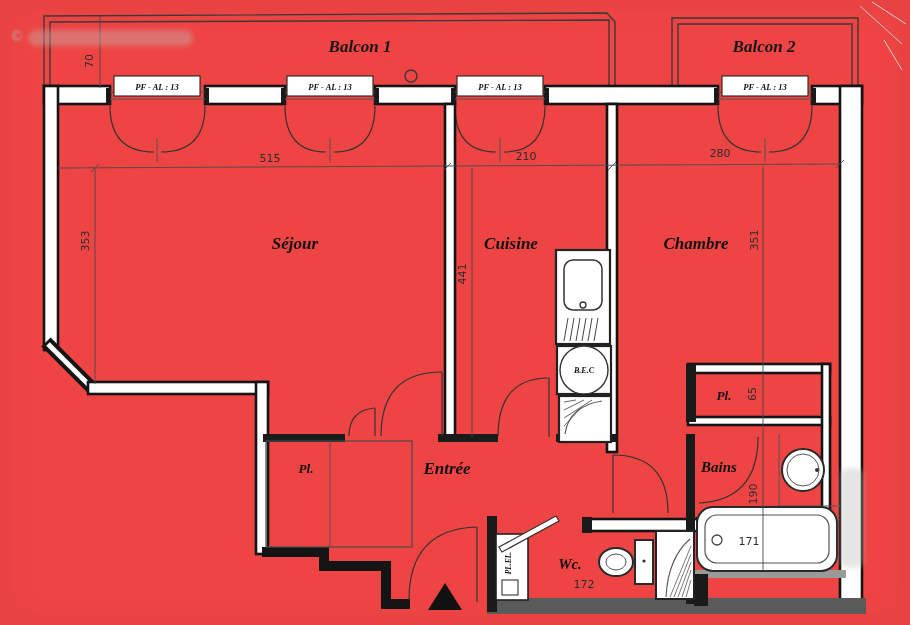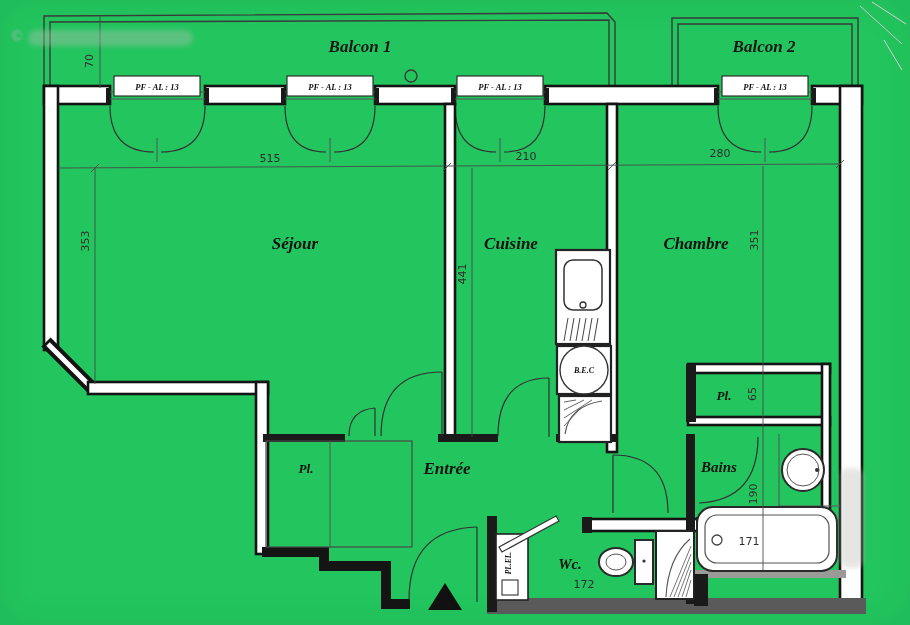--- a/index.html
+++ b/index.html
@@ -1,16 +1,16 @@
 <!DOCTYPE html>
 <html><head>
 <meta charset="utf-8">
 <style>
   html,body{margin:0;padding:0;background:#e8e8e6;}
-  .page{position:relative;width:910px;height:625px;background:#22c55e;overflow:hidden;
+  .page{position:relative;width:910px;height:625px;background:#ef4444;overflow:hidden;
         font-family:"Liberation Serif",serif;box-shadow:inset 0 0 40px rgba(0,0,0,.06);}
   svg{display:block}
   .wall{fill:#ffffff;stroke:#141414;stroke-width:2.6;}
   .wall-solid{fill:#1a1a1a;stroke:none;}
   .wall-grey{fill:#5a5a5a;stroke:none;}
   .thin{fill:none;stroke:#3a3a3a;stroke-width:1.4;}
   .hair{fill:none;stroke:#555;stroke-width:1;}
   .fixture{fill:#ffffff;stroke:#222;stroke-width:2.2;}
   .fixline{fill:none;stroke:#333;stroke-width:1.3;}
   .door{fill:none;stroke:#333;stroke-width:1.2;}

